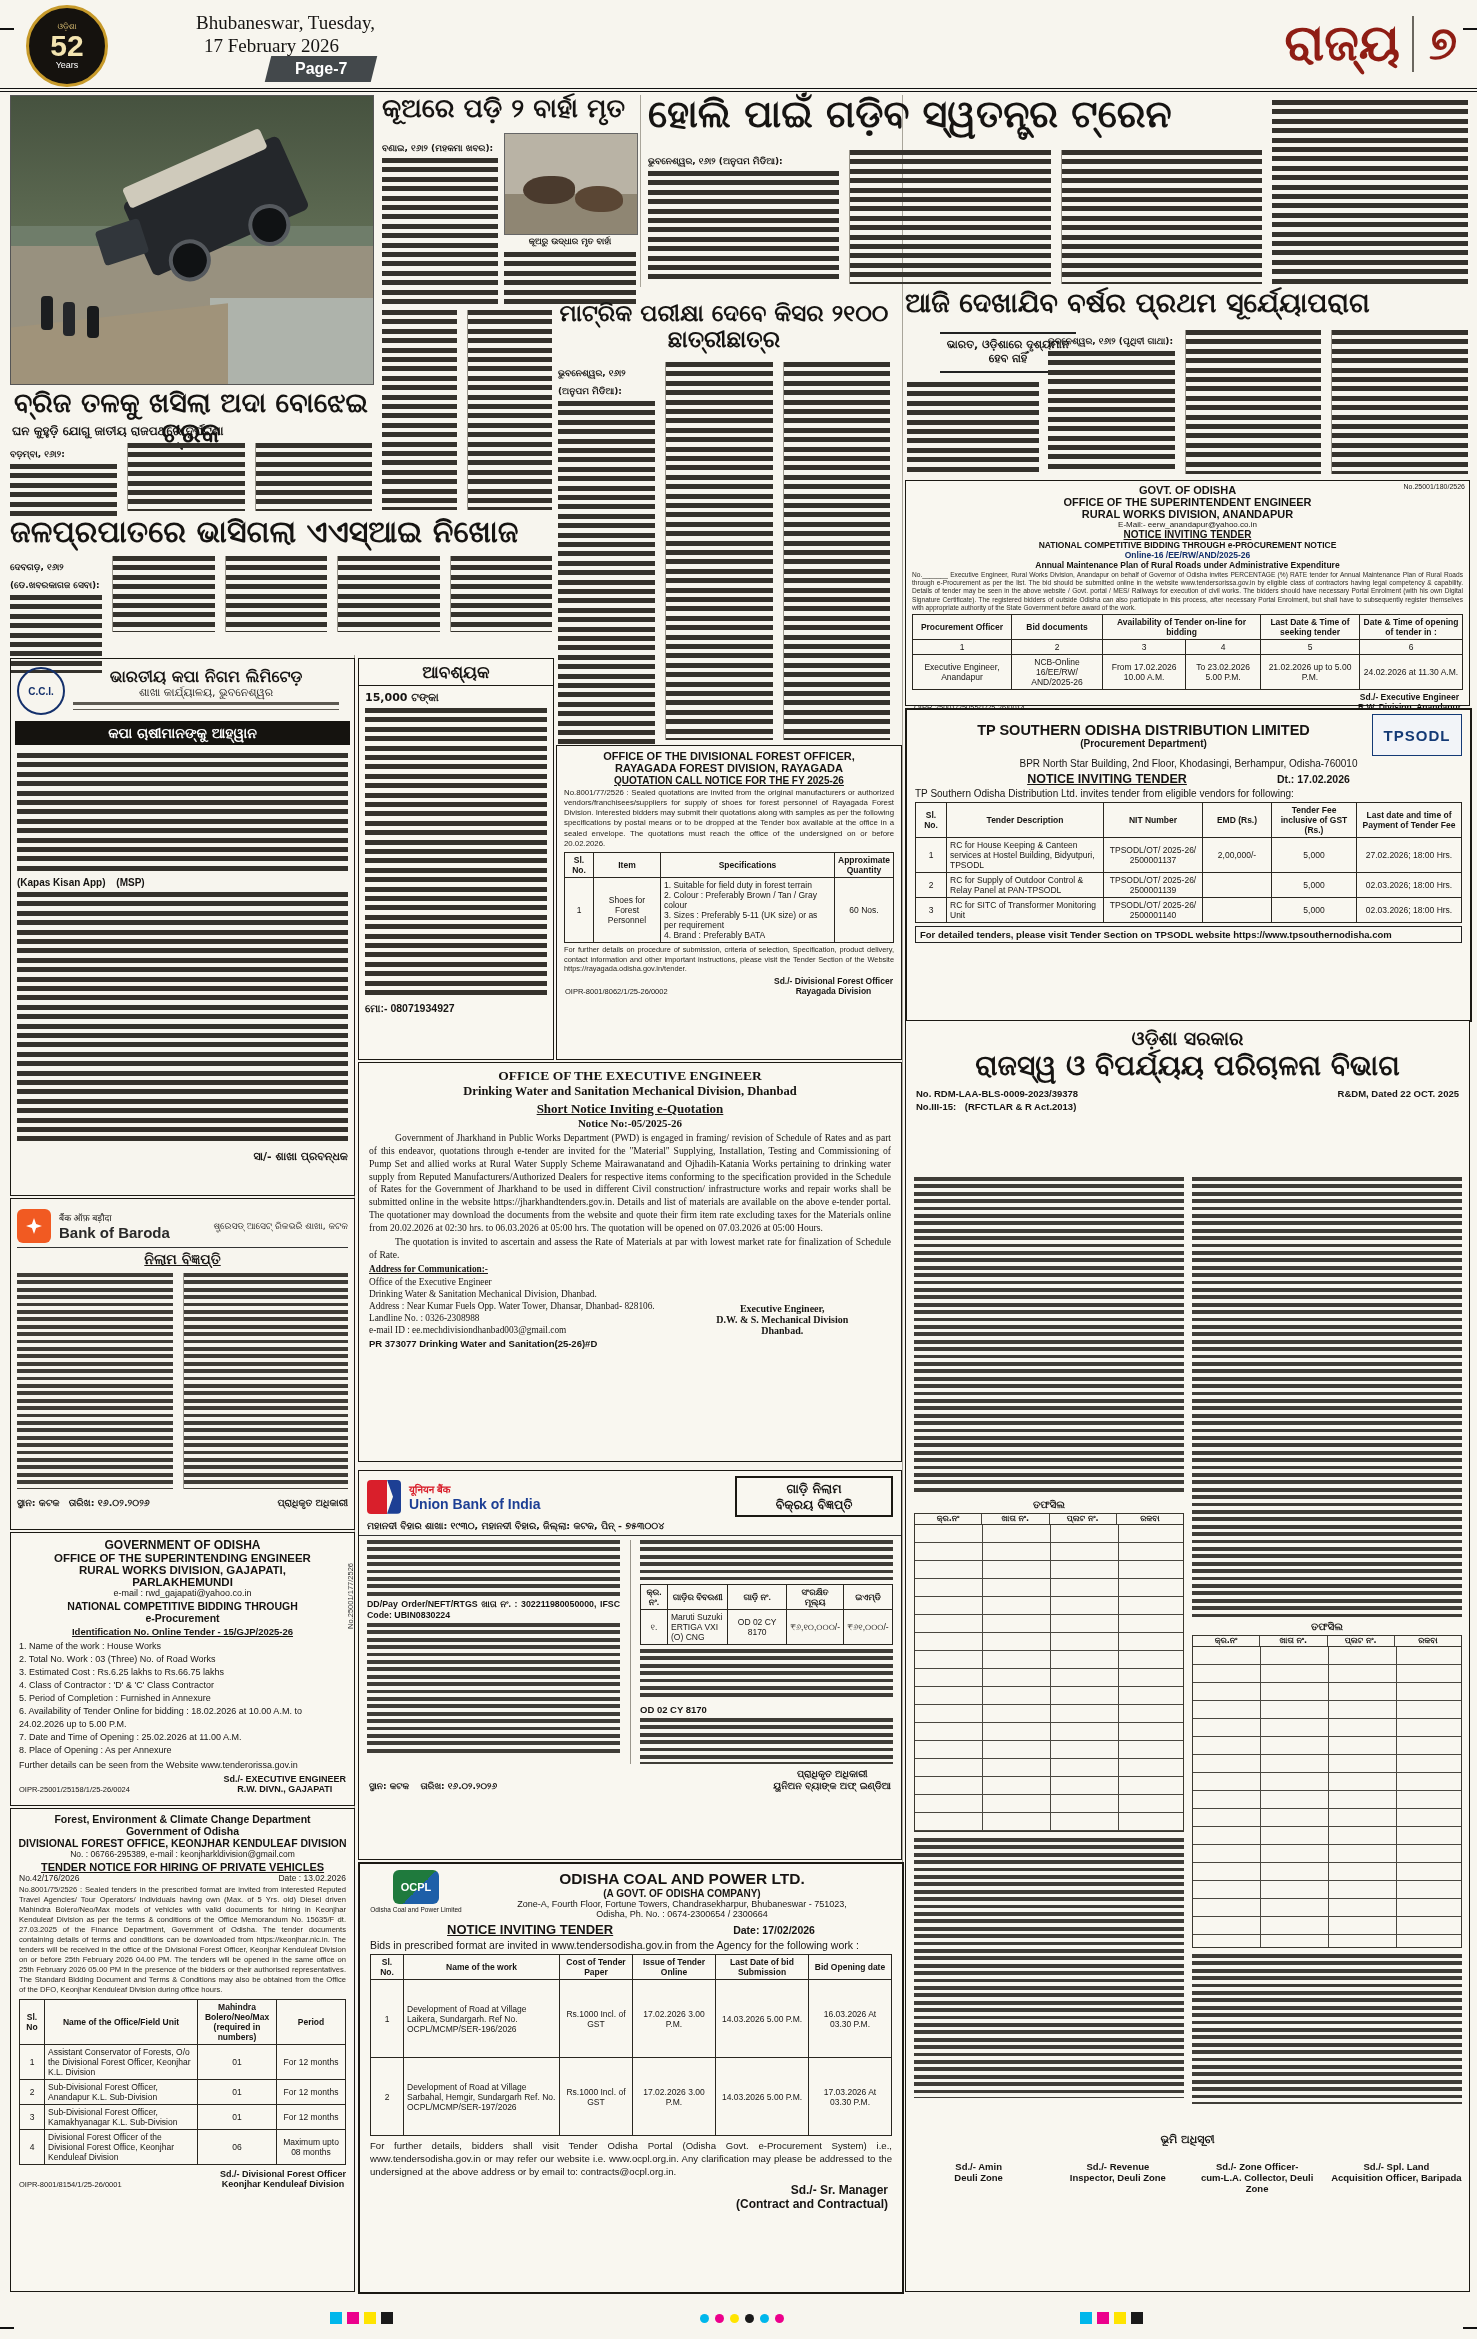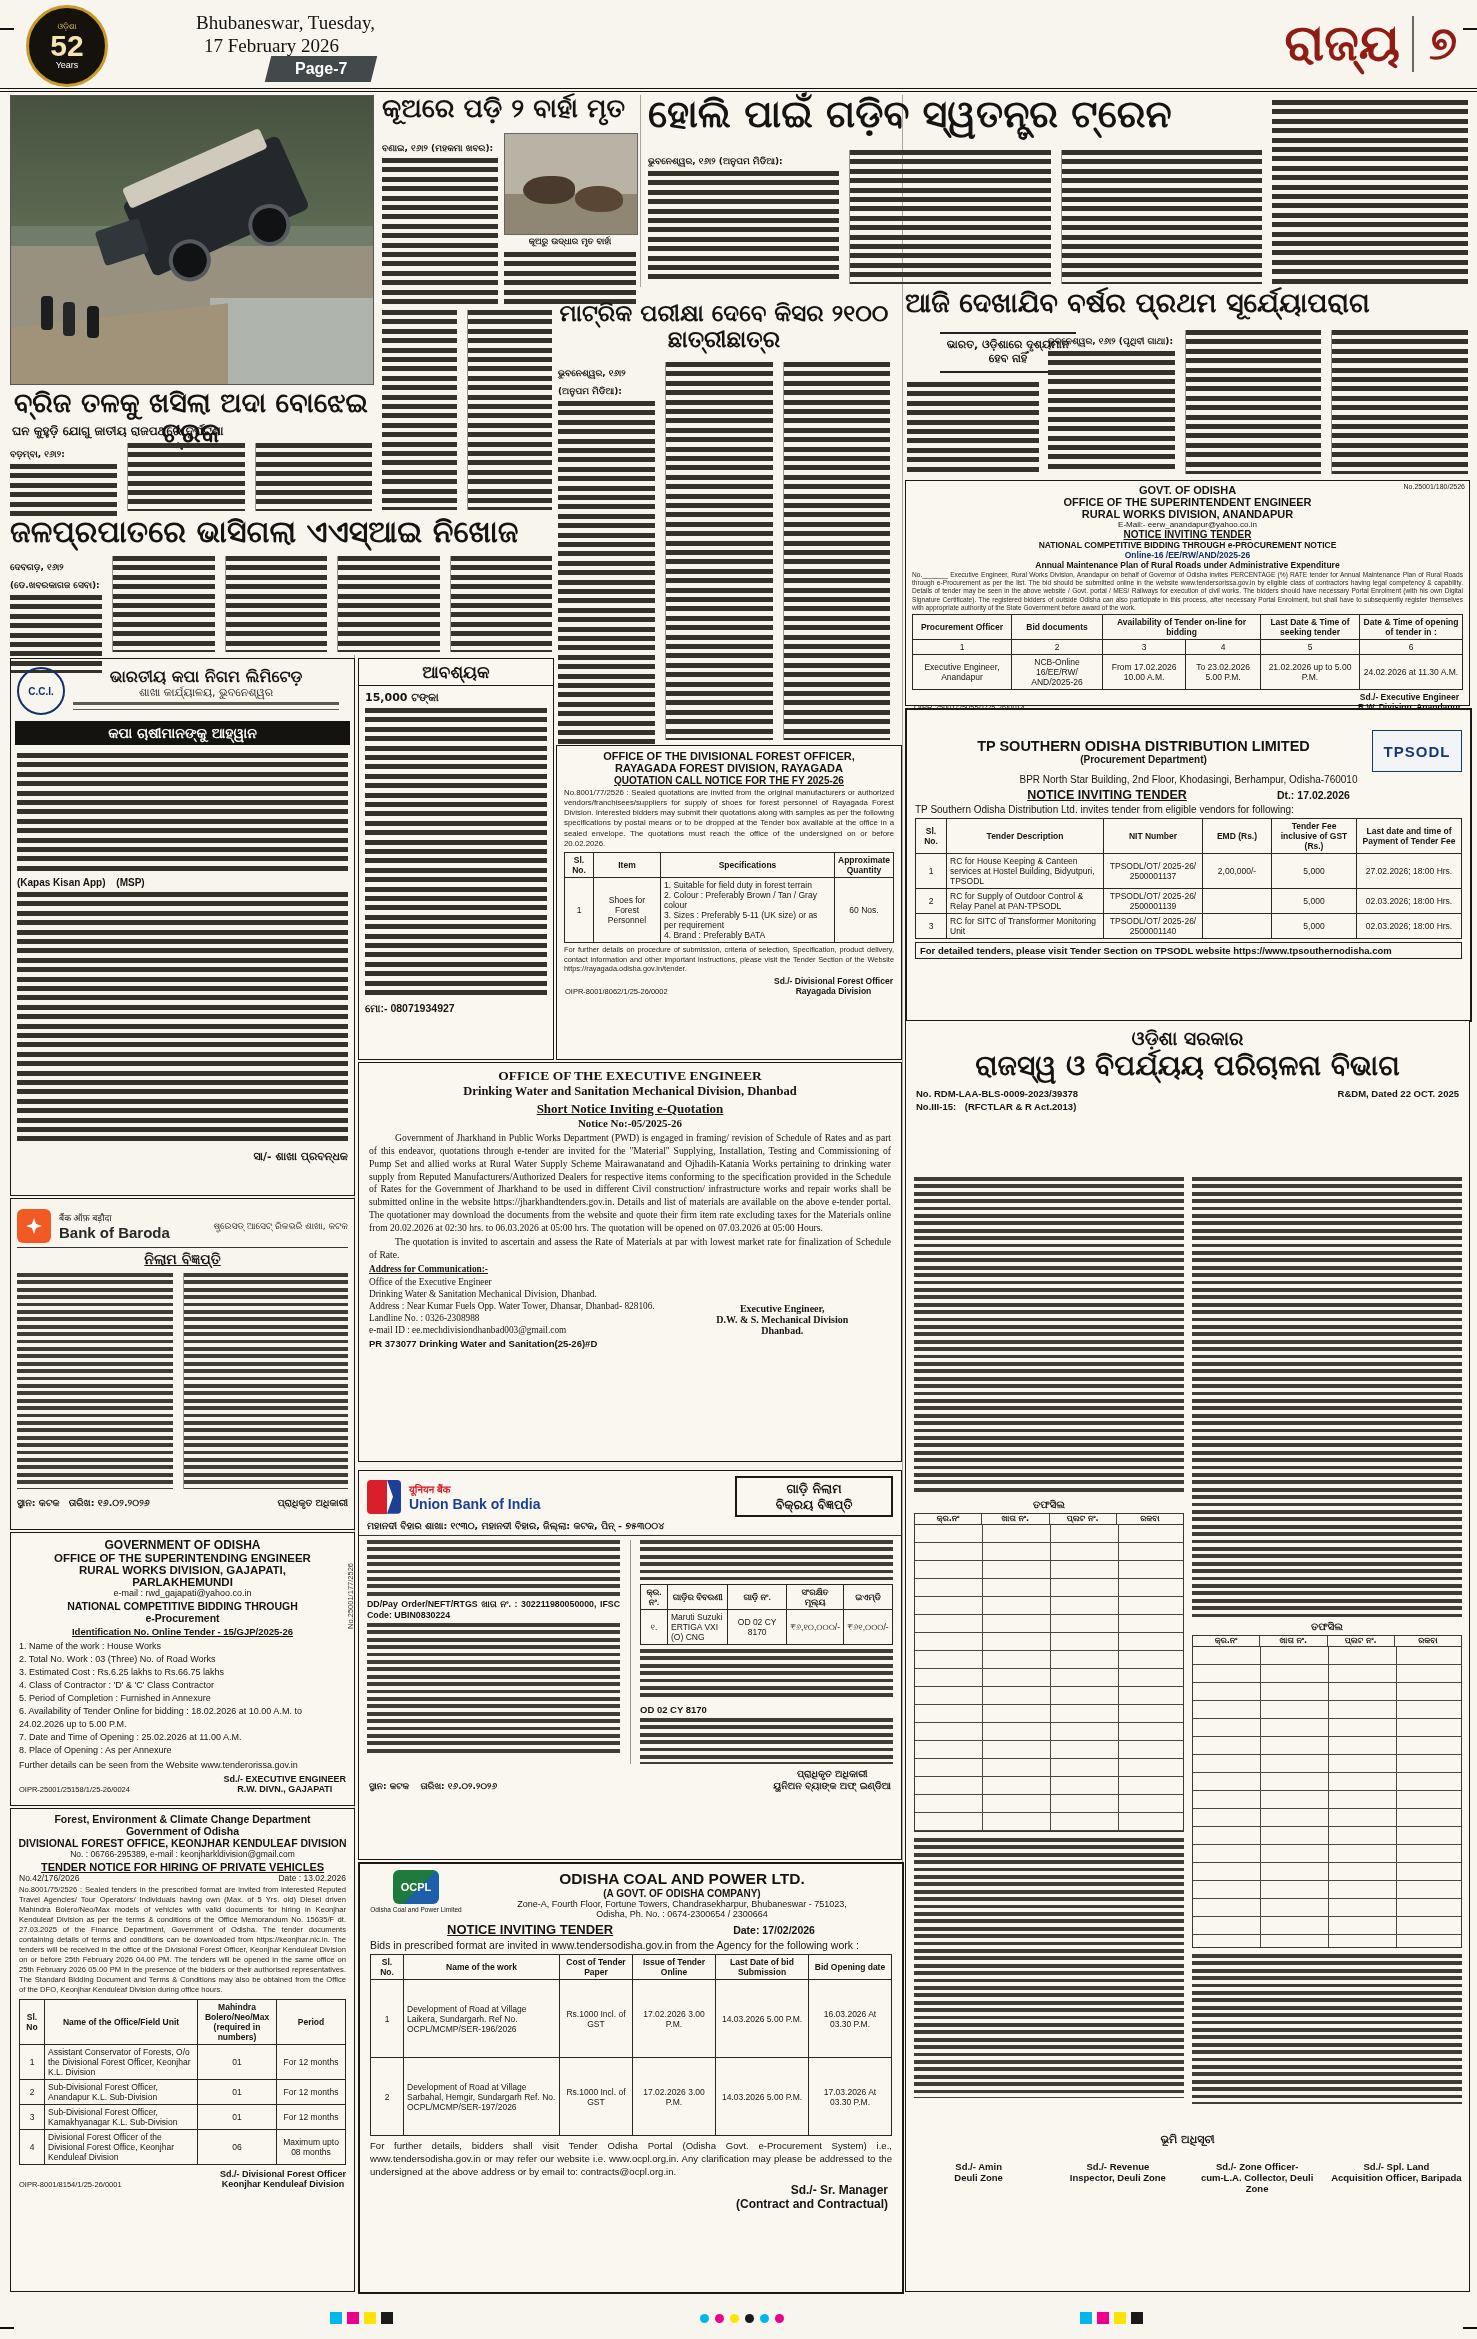--- a/index.html
+++ b/index.html
@@ -79,21 +79,21 @@
 <div class="abs cols rule" style="left:10px;top:443px;width:362px;height:68px;">
   <div>
     <span class="od bold" style="font-size:9px;">ବଡ଼ମ୍ବା, ୧୬ା୨:</span>
     <div class="fx" style="height:52px;margin-top:3px;"></div>
   </div>
   <div class="fx"></div>
   <div class="fx"></div>
 </div>
 
 <div class="abs od bold" style="left:10px;top:516px;width:542px;font-size:30px;line-height:1.05;">ଜଳପ୍ରପାତରେ ଭାସିଗଲା ଏଏସ୍‌ଆଇ ନିଖୋଜ</div>
-<div class="abs cols rule" style="left:10px;top:556px;width:542px;height:96px;">
+<div class="abs cols rule" style="left:10px;top:556px;width:542px;height:76px;">
   <div>
     <span class="od bold" style="font-size:9px;">ଦେବଗଡ଼, ୧୬ା୨ (ଡେ.ଖବରକାଗଜ ସେବା):</span>
     <div class="fx" style="height:78px;margin-top:3px;"></div>
   </div>
   <div class="fx"></div>
   <div class="fx"></div>
   <div class="fx"></div>
   <div class="fx"></div>
 </div>
 
@@ -330,21 +330,21 @@
   <div style="display:flex;justify-content:space-between;align-items:flex-end;padding:1px 8px;">
     <span class="oipr">OIPR-25001/25055/1/25-26/0014</span>
     <span class="sd ctr" style="font-size:8.5px;">
       <span>Sd./- Executive Engineer</span><br>
       <span>R.W. Division, Anandapur</span>
     </span>
   </div>
 </div>
 
 <div class="abs b2" style="left:905px;top:708px;width:563px;height:310px;">
-  <div style="display:flex;align-items:center;padding:20px 8px 0 8px;">
+  <div style="display:flex;align-items:center;padding:4px 8px 0 8px;">
     <div class="ctr" style="flex:1;">
       <div class="n bold" style="font-size:14.5px;">TP SOUTHERN ODISHA DISTRIBUTION LIMITED</div>
       <div class="n bold" style="font-size:10px;">(Procurement Department)</div>
     </div>
     <div style="width:88px;height:40px;border:1.5px solid #143a75;display:flex;align-items:center;justify-content:center;background:#f2f4f8;">
       <span class="n bold" style="font-size:15px;color:#143a75;letter-spacing:1px;">TPSODL</span>
     </div>
   </div>
   <div class="ctr n" style="font-size:10px;margin-top:2px;">BPR North Star Building, 2nd Floor, Khodasingi, Berhampur, Odisha-760010</div>
   <div style="display:flex;justify-content:center;align-items:center;gap:90px;margin-top:3px;">

